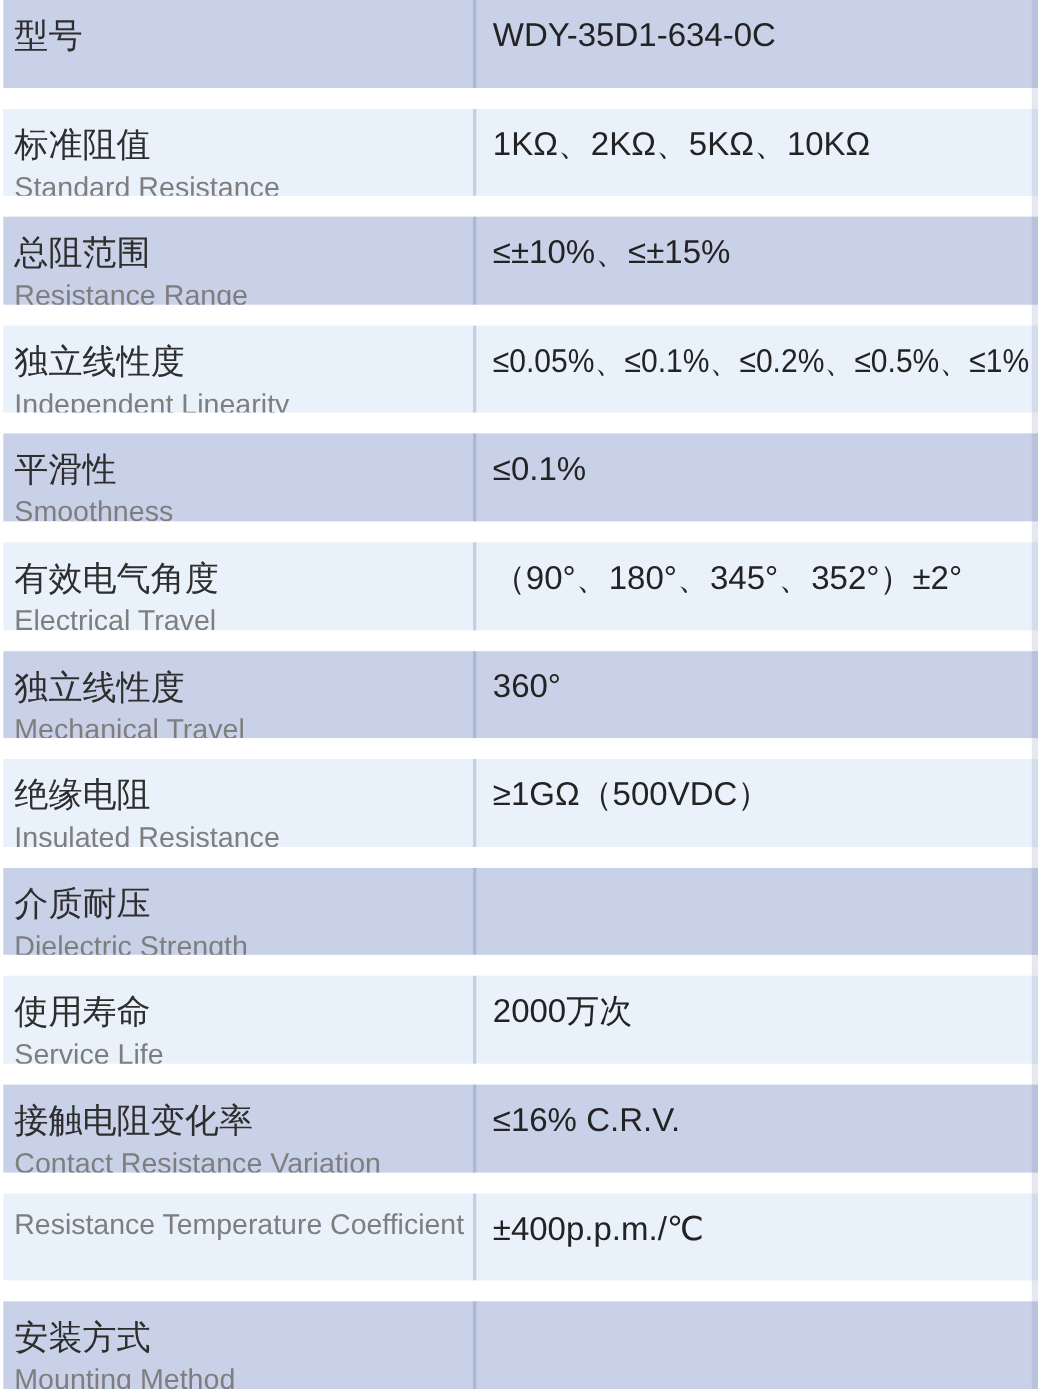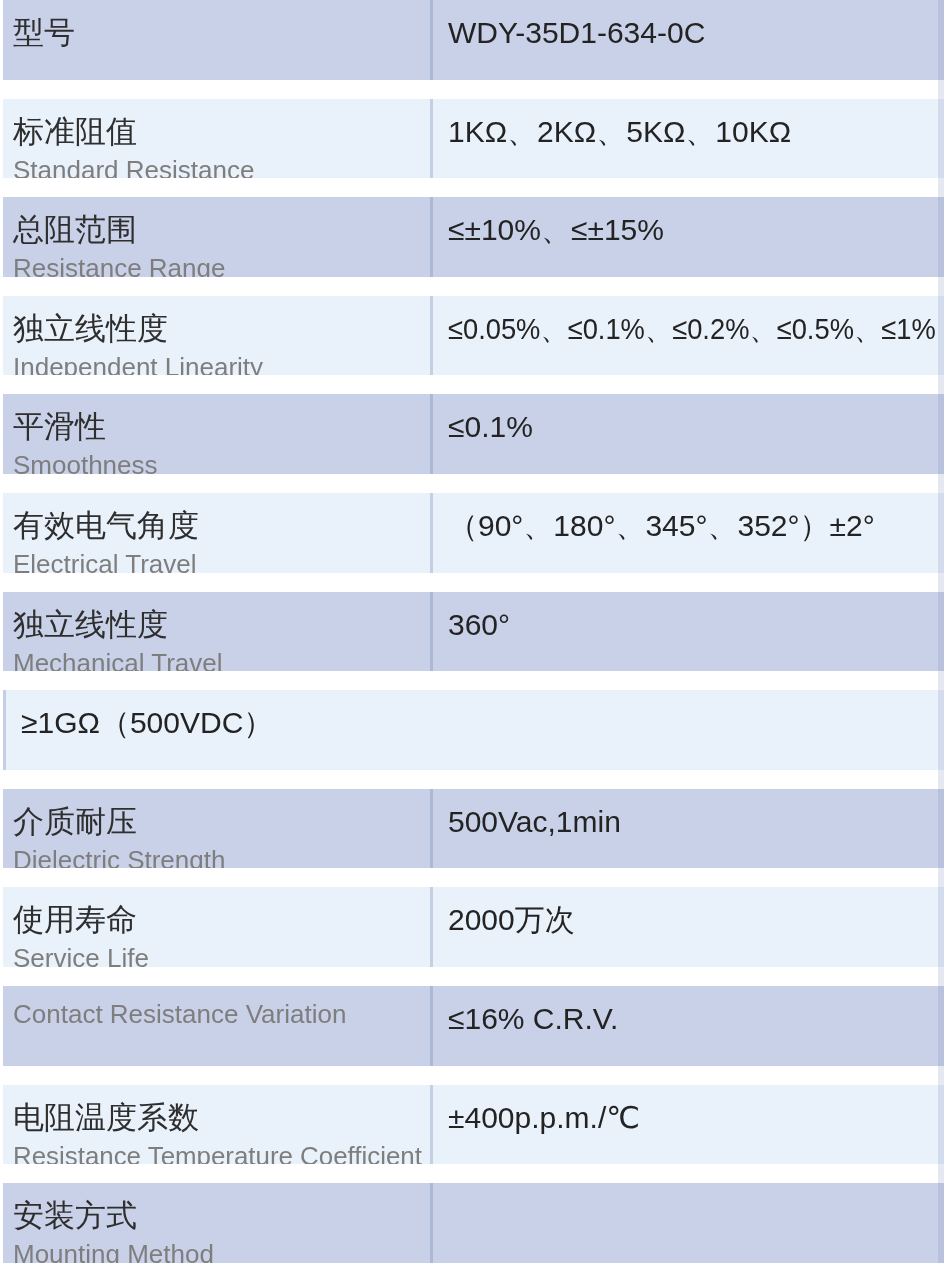--- a/index.html
+++ b/index.html
@@ -174,65 +174,65 @@
         <span class="en fit">Mechanical Travel</span>
       </div>
       <div class="vline"></div>
       <div class="cell value">
         <span class="val fit">360°</span>
 
       </div>
     </div>
 
     <div class="row light">
+      <div class="cell label">
+        <span class="zh fit">绝缘电阻</span>
+        <span class="en fit">Insulated Resistance</span>
+      </div>
       <div class="vline"></div>
       <div class="cell value">
         <span class="val fit">≥1GΩ（500VDC）</span>
 
       </div>
     </div>
 
     <div class="row blue">
       <div class="cell label">
         <span class="zh fit">介质耐压</span>
         <span class="en fit">Dielectric Strength</span>
       </div>
       <div class="vline"></div>
-      <div class="cell value">
-        <span class="val fit">500Vac,1min</span>
-
-      </div>
     </div>
 
     <div class="row light">
       <div class="cell label">
         <span class="zh fit">使用寿命</span>
         <span class="en fit">Service Life</span>
       </div>
       <div class="vline"></div>
       <div class="cell value">
         <span class="val fit">2000万次</span>
         <span class="val-sub fit">20 million times</span>
       </div>
     </div>
 
     <div class="row blue">
       <div class="cell label">
+        <span class="zh fit">接触电阻变化率</span>
         <span class="en fit">Contact Resistance Variation</span>
       </div>
       <div class="vline"></div>
       <div class="cell value">
         <span class="val fit">≤16% C.R.V.</span>
 
       </div>
     </div>
 
     <div class="row light">
       <div class="cell label">
-        <span class="zh fit">电阻温度系数</span>
         <span class="en fit" style="transform: scaleX(0.995);">Resistance Temperature Coefficient</span>
       </div>
       <div class="vline"></div>
       <div class="cell value">
         <span class="val fit">±400p.p.m./℃</span>
 
       </div>
     </div>
 
     <div class="row blue">

